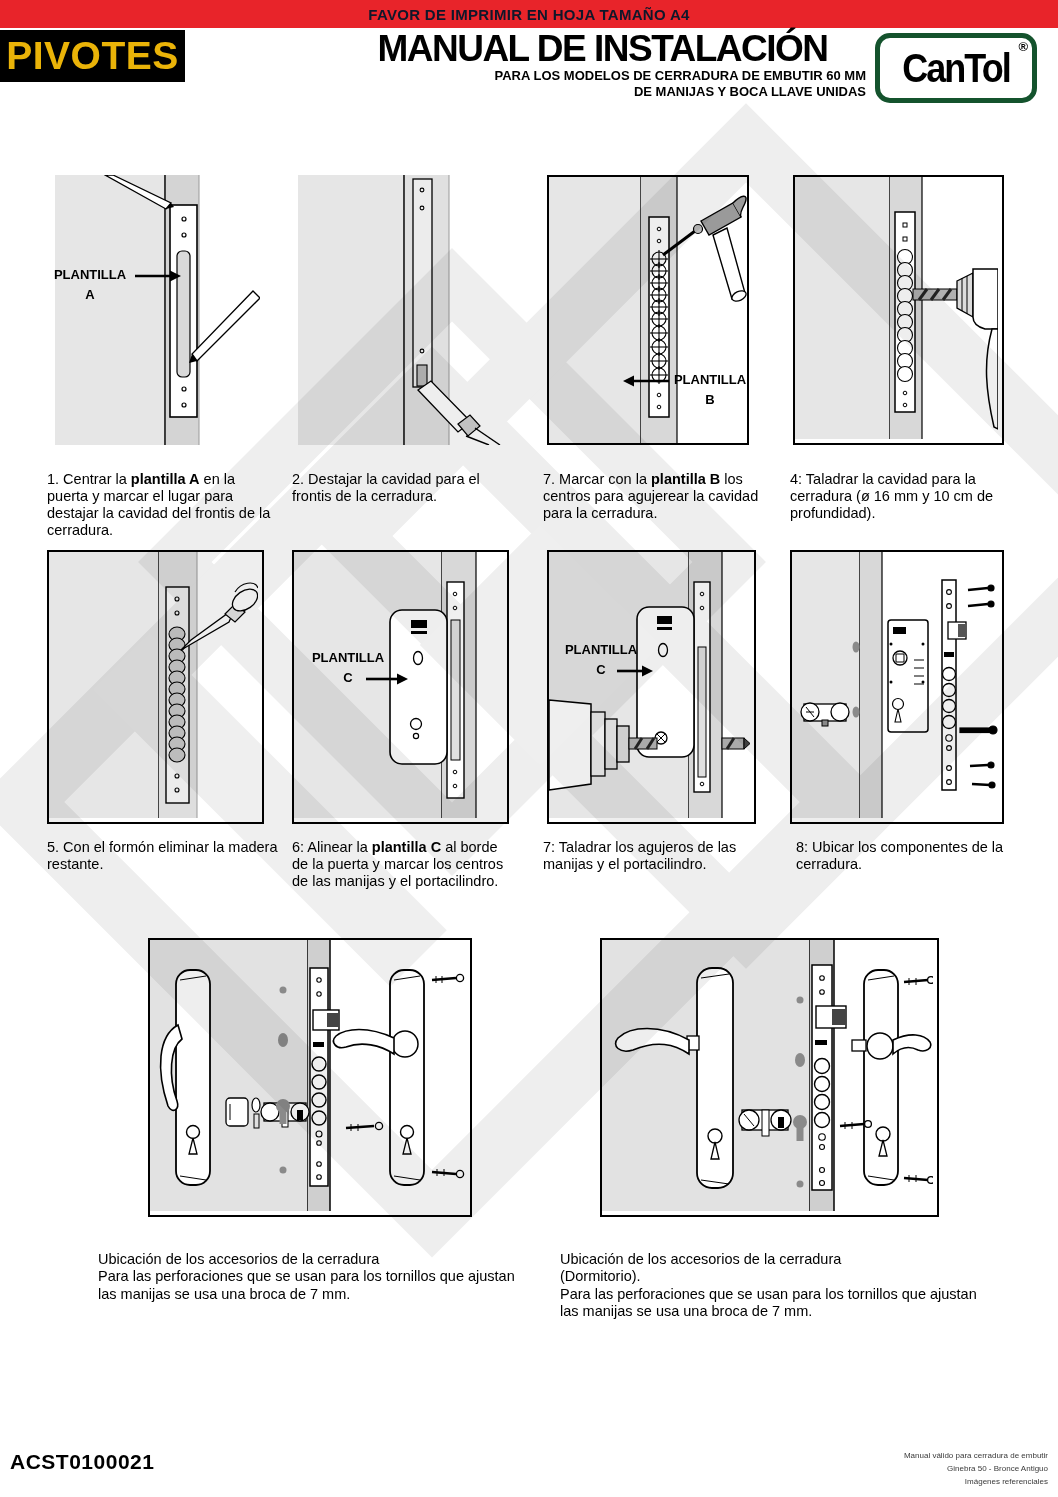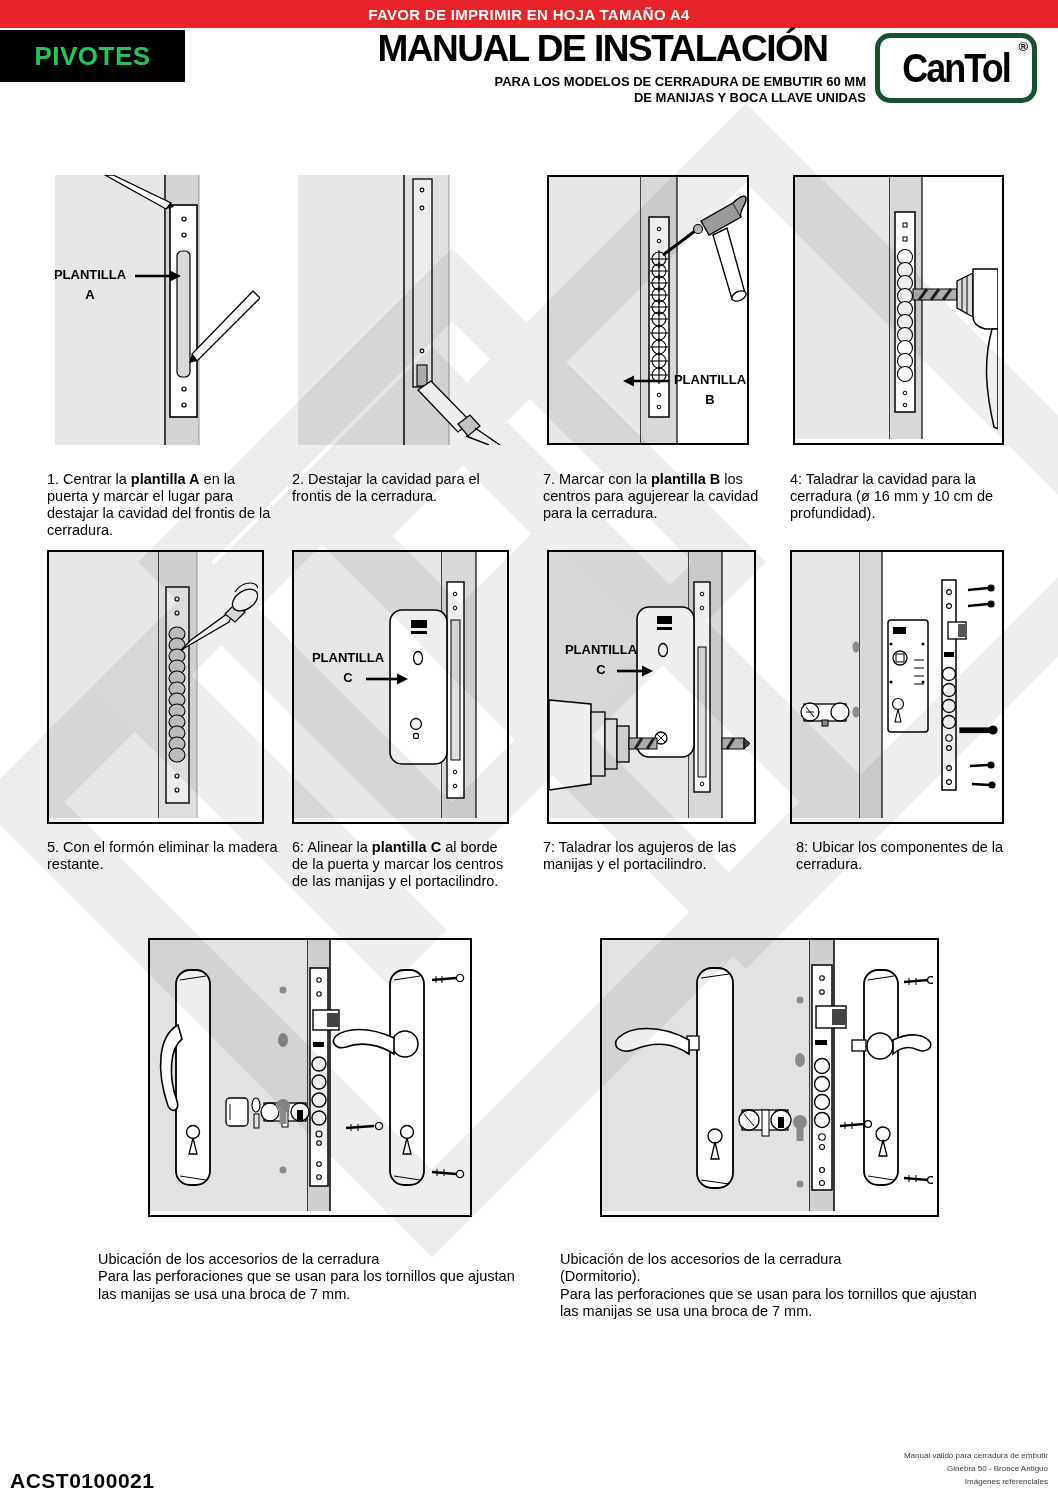--- a/index.html
+++ b/index.html
@@ -2,48 +2,48 @@
 <html><head>
 <meta charset="utf-8">
 <style>
   html,body{margin:0;padding:0;background:#fff;}
   .page{position:relative;width:1058px;height:1497px;background:#fff;
         font-family:"Liberation Sans",sans-serif;color:#000;overflow:hidden;}
 
   
   .redbar{position:absolute;left:0;top:0;width:1058px;height:28px;background:#e8242a;
           display:flex;align-items:center;justify-content:center;z-index:8;}
-  .redbar span{color:#ffffff;font-weight:bold;font-size:15px;letter-spacing:.3px;}
+  .redbar span{color:#0f172a;font-weight:bold;font-size:15px;letter-spacing:.3px;}
   .pivotes{position:absolute;left:0;top:30px;width:185px;height:52px;background:#000;
            display:flex;align-items:center;justify-content:center;z-index:8;}
-  .pivotes span{color:#22c55e;font-weight:bold;font-size:26px;letter-spacing:.5px;}
+  .pivotes span{color:#eab308;font-weight:bold;font-size:39px;letter-spacing:.5px;}
   .titleblock{position:absolute;left:335px;top:30px;width:535px;text-align:center;z-index:8;}
   .maintitle{font-size:37px;font-weight:bold;letter-spacing:-1.5px;line-height:1;}
-  .subs{text-align:right;padding-right:4px;margin-top:7px;}
+  .subs{text-align:right;padding-right:4px;margin-top:1px;}
   .subs div{font-size:13px;font-weight:bold;line-height:1.25;}
   .logobox{position:absolute;left:875px;top:33px;width:152px;height:60px;border:5px solid #14532d;
            border-radius:15px;display:flex;align-items:center;justify-content:center;z-index:8;background:#fff;}
   .logobox .brand{font-size:36px;font-weight:bold;letter-spacing:-2px;transform:scaleY(1.15);}
   .logobox .reg{position:absolute;right:4px;top:1px;font-size:13px;font-weight:bold;}
 
   
   .panel{position:absolute;z-index:1;}
   .framed{border:2px solid #000;}
   .panel svg{display:block;}
 
   
   .plabel{position:absolute;z-index:3;text-align:center;font-size:13px;font-weight:bold;line-height:1.5;}
   .plabel .arrow{position:absolute;}
 
   
   .caption{position:absolute;z-index:2;font-size:14.5px;line-height:1.18;}
   .bigcaption{position:absolute;z-index:2;font-size:14.5px;line-height:1.2;margin-top:31px;}
 
   
-  .doccode{position:absolute;left:10px;top:1450px;font-size:21px;font-weight:600;letter-spacing:.5px;z-index:8;margin-top:19px;}
+  .doccode{position:absolute;left:10px;top:1450px;font-size:21px;font-weight:600;letter-spacing:.5px;z-index:8;}
   .fineprint{position:absolute;right:10px;top:1450px;font-size:8px;color:#3a3a3a;
              text-align:right;line-height:1.6;z-index:8;}
 
   
   .wm{position:absolute;left:0;top:0;width:1058px;height:1497px;z-index:6;
       pointer-events:none;mix-blend-mode:multiply;}
   .wm .dm{position:absolute;border:52px solid #eeeeee;transform:rotate(45deg);}
   .wm .dmf{position:absolute;background:#efefef;transform:rotate(45deg);}
 </style>
 </head>

